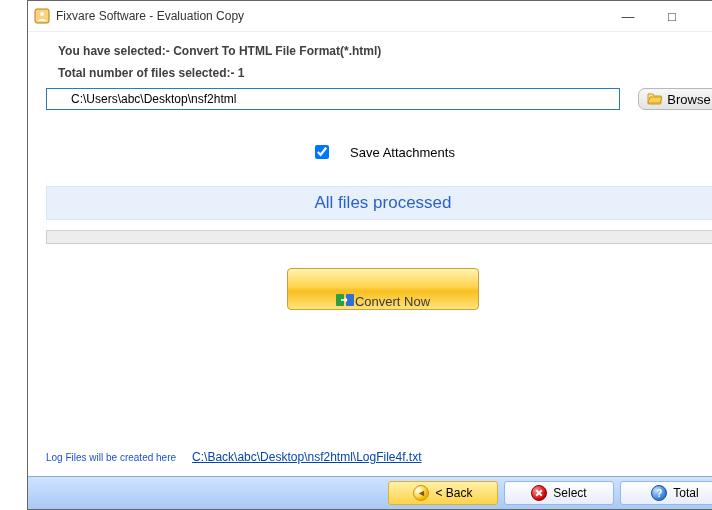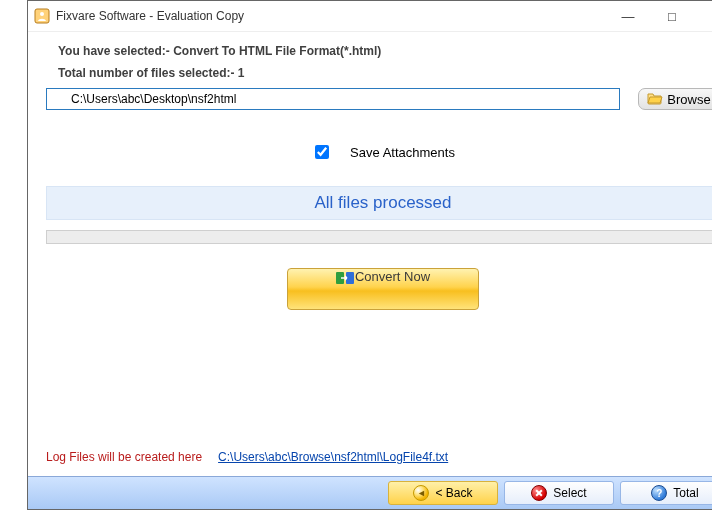--- a/index.html
+++ b/index.html
@@ -135,42 +135,42 @@
     display: flex;
     justify-content: center;
   }
   .convert-btn {
     width: 190px;
     height: 40px;
     border: 1px solid #caa23a;
     border-radius: 4px;
     background: linear-gradient(#fff2b0, #ffd34d 45%, #f8bf1f 55%, #ffe37a);
     display: flex;
-    align-items: flex-start;
+    align-items: flex-end;
     justify-content: center;
     gap: 1px;
     font-size: 13px;
     color: #3a3a3a;
     cursor: pointer;
   }
   .convert-icon {
     width: 18px;
     height: 18px;
     display: inline-block;
   }
 
   .log-row {
     position: absolute;
     left: 18px;
     bottom: 12px;
     display: flex;
     align-items: baseline;
     gap: 16px;
   }
-  .log-label { color: #b91c1c; font-size: 12px; }
+  .log-label { color: #1d4ed8; font-size: 10px; }
   .log-link { color: #0645ad; text-decoration: underline; font-size: 12px; cursor: pointer; }
 
   .footer {
     height: 32px;
     background: linear-gradient(#cfe3ff, #a9c9f5);
     border-top: 1px solid #8aa8d8;
     display: flex;
     align-items: center;
     justify-content: flex-end;
     padding-right: 8px;
@@ -281,21 +281,21 @@
             <rect x="10" y="3" width="8" height="12" rx="1" fill="#2f6fd9"></rect>
             <path d="M5 9h6m0 0-2-2m2 2-2 2" stroke="#fff" stroke-width="1.4" fill="none"></path>
           </svg>
         </span>
         <span>Convert Now</span>
       </div>
     </div>
 
     <div class="log-row">
       <span class="log-label">Log Files will be created here</span>
-      <span class="log-link">C:\Users\abc\Browse\nsf2html\LogFile4f.txt</span>
+      <span class="log-link">C:\Back\abc\Desktop\nsf2html\LogFile4f.txt</span>
     </div>
   </div>
 
   <div class="footer">
     <div class="footer-btn back">
       <span class="foot-icon circle">◄</span>
       <span>&lt; Back</span>
     </div>
     <div class="footer-btn">
       <span class="foot-icon cancel"></span>

